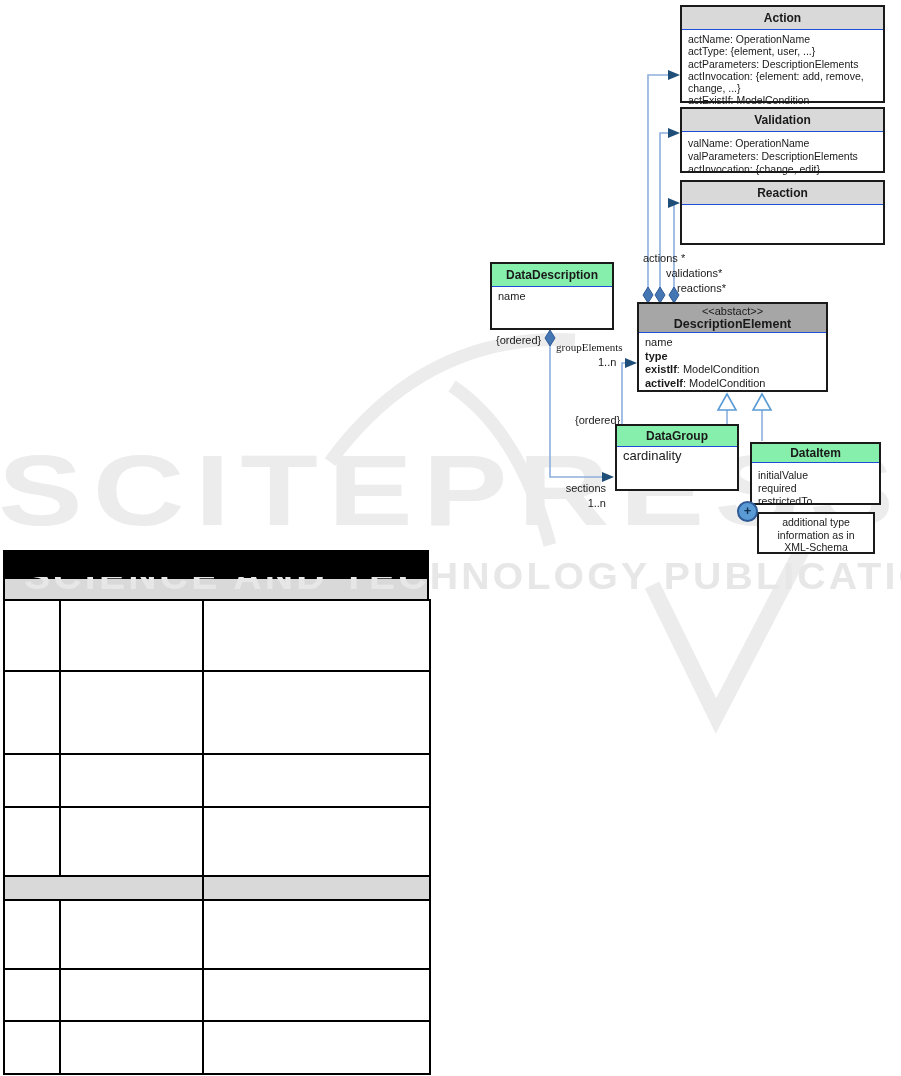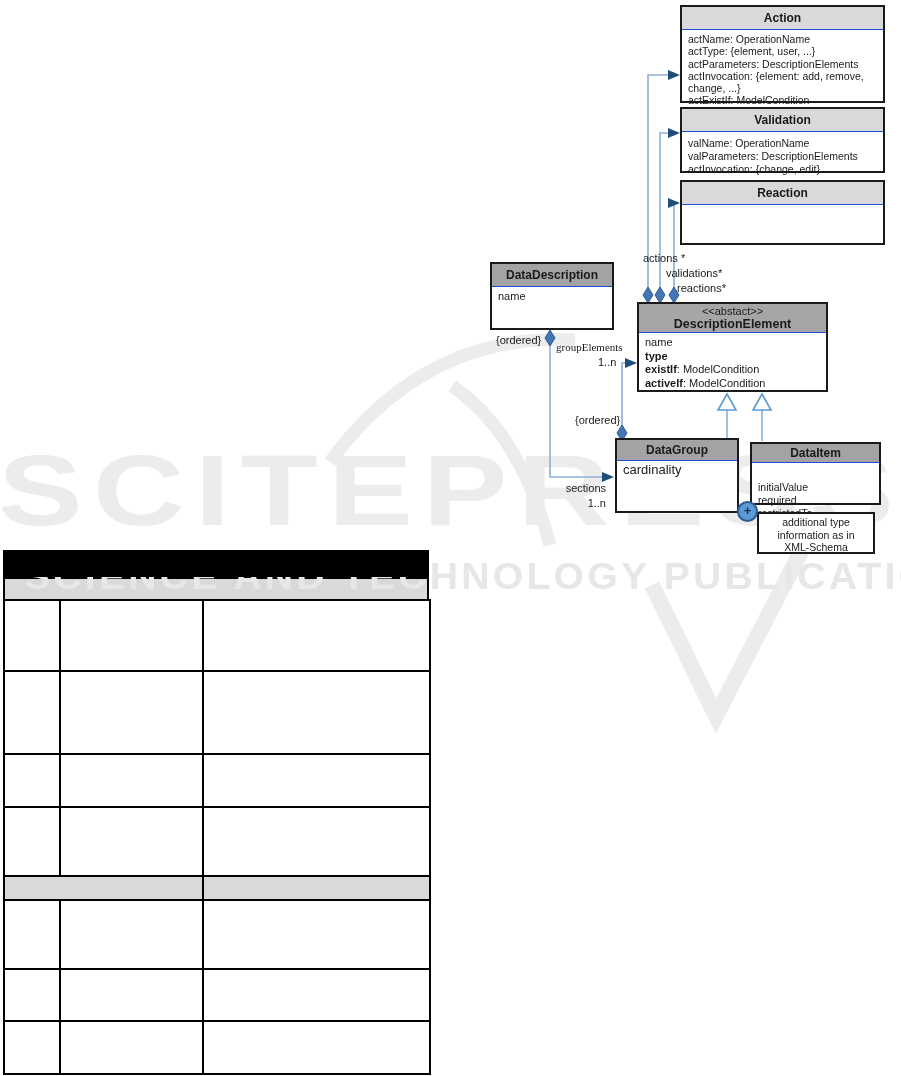--- a/index.html
+++ b/index.html
@@ -22,21 +22,21 @@
   .edge{fill:none;stroke:#8cb0dc;stroke-width:1.6;}
   .arrow{fill:#1f4e79;}
   .diamond{fill:#4576b4;stroke:#2e5a96;stroke-width:1;}
   .tri{fill:#ffffff;stroke:#5b9bd5;stroke-width:1.6;}
 
   
   .uml{position:absolute;z-index:5;border:2px solid #1a1a1a;background:#fff;box-sizing:border-box;}
   .uml .title{border-bottom:1px solid #1d4ed8;font-weight:bold;font-size:12px;
               text-align:right;display:flex;align-items:center;justify-content:center;}
   .title-light{background:#d9d9d9;}
-  .title-dark{background:#a3a3a3;}
+  .title-dark{background:#86efac;}
   .title-abs{background:#a6a6a6;}
   .uml .body{padding:3px 6px;font-size:10.5px;line-height:12.3px;}
   .uml .body .row{white-space:normal;}
   .stereo{font-weight:normal;font-size:11px;line-height:12px;}
   .abs-name{font-size:12.5px;line-height:14px;}
   .b{font-weight:bold;}
 
   
   #box-action{left:680px;top:5px;width:205px;height:98px;}
   #box-action .title{height:22px;}
@@ -45,26 +45,26 @@
   #box-validation .body{line-height:13px;padding-top:5px;}
   #box-reaction{left:680px;top:180px;width:205px;height:65px;}
   #box-reaction .title{height:22px;}
   #box-reaction .body{line-height:13px;padding-top:5px;}
   #box-datadescription{left:490px;top:262px;width:124px;height:68px;}
   #box-datadescription .title{height:22px;}
   #box-datadescription .body{font-size:11px;}
   #box-descriptionelement{left:637px;top:302px;width:191px;height:90px;}
   #box-descriptionelement .title{height:28px;flex-direction:column;line-height:13px;}
   #box-descriptionelement .body{font-size:11px;line-height:13.5px;}
-  #box-datagroup{left:615px;top:438px;width:124px;height:75px;}
+  #box-datagroup{left:615px;top:424px;width:124px;height:67px;}
   #box-datagroup .title{height:20px;}
   #box-datagroup .body{font-size:13px;}
   #box-dataitem{left:750px;top:442px;width:131px;height:63px;}
   #box-dataitem .title{height:18px;}
-  #box-dataitem .body{line-height:13px;padding-top:18px;}
+  #box-dataitem .body{line-height:13px;padding-top:6px;}
 
   
   .note{position:absolute;left:757px;top:512px;width:118px;height:42px;z-index:5;
         border:2px solid #1a1a1a;background:#fff;box-sizing:border-box;
         font-size:10.5px;line-height:12.5px;text-align:center;padding-top:2px;}
   .plus-badge{position:absolute;left:737px;top:501px;width:21px;height:21px;z-index:6;
         border-radius:50%;background:#5b9bd5;border:2px solid #2e5a96;box-sizing:border-box;
         color:#10304f;font-weight:bold;font-size:13px;line-height:16px;text-align:center;}
 
   

